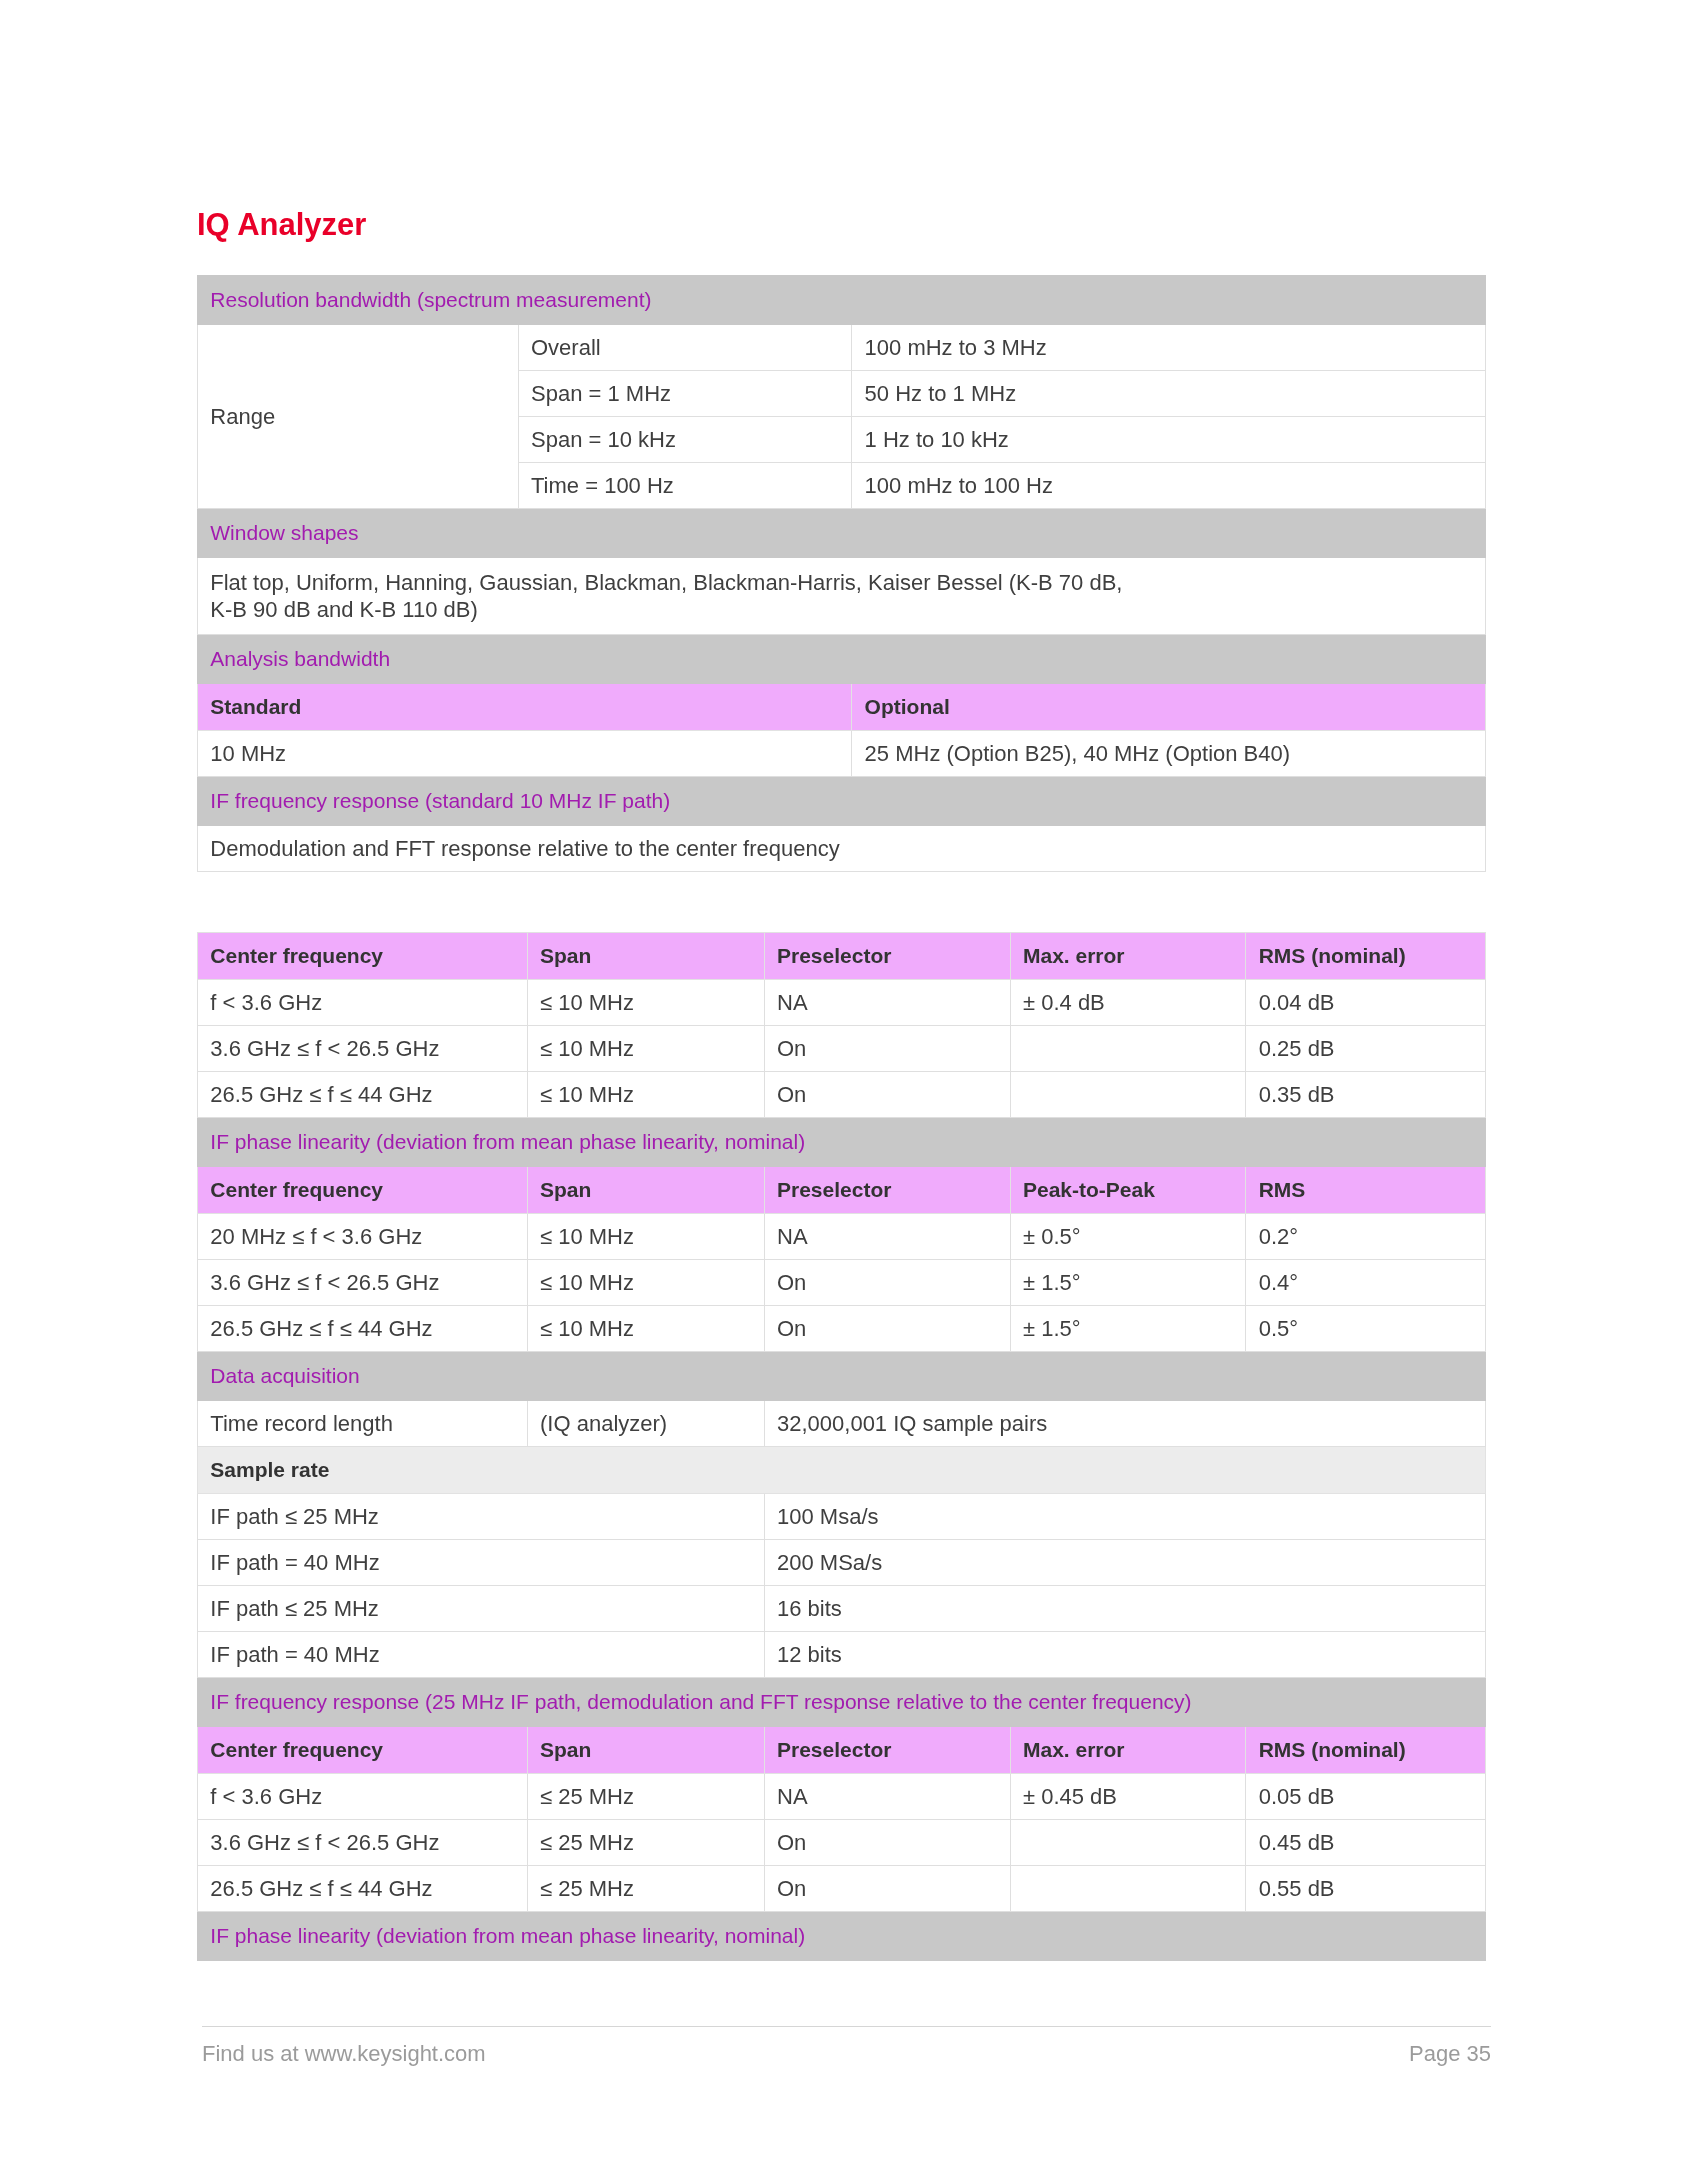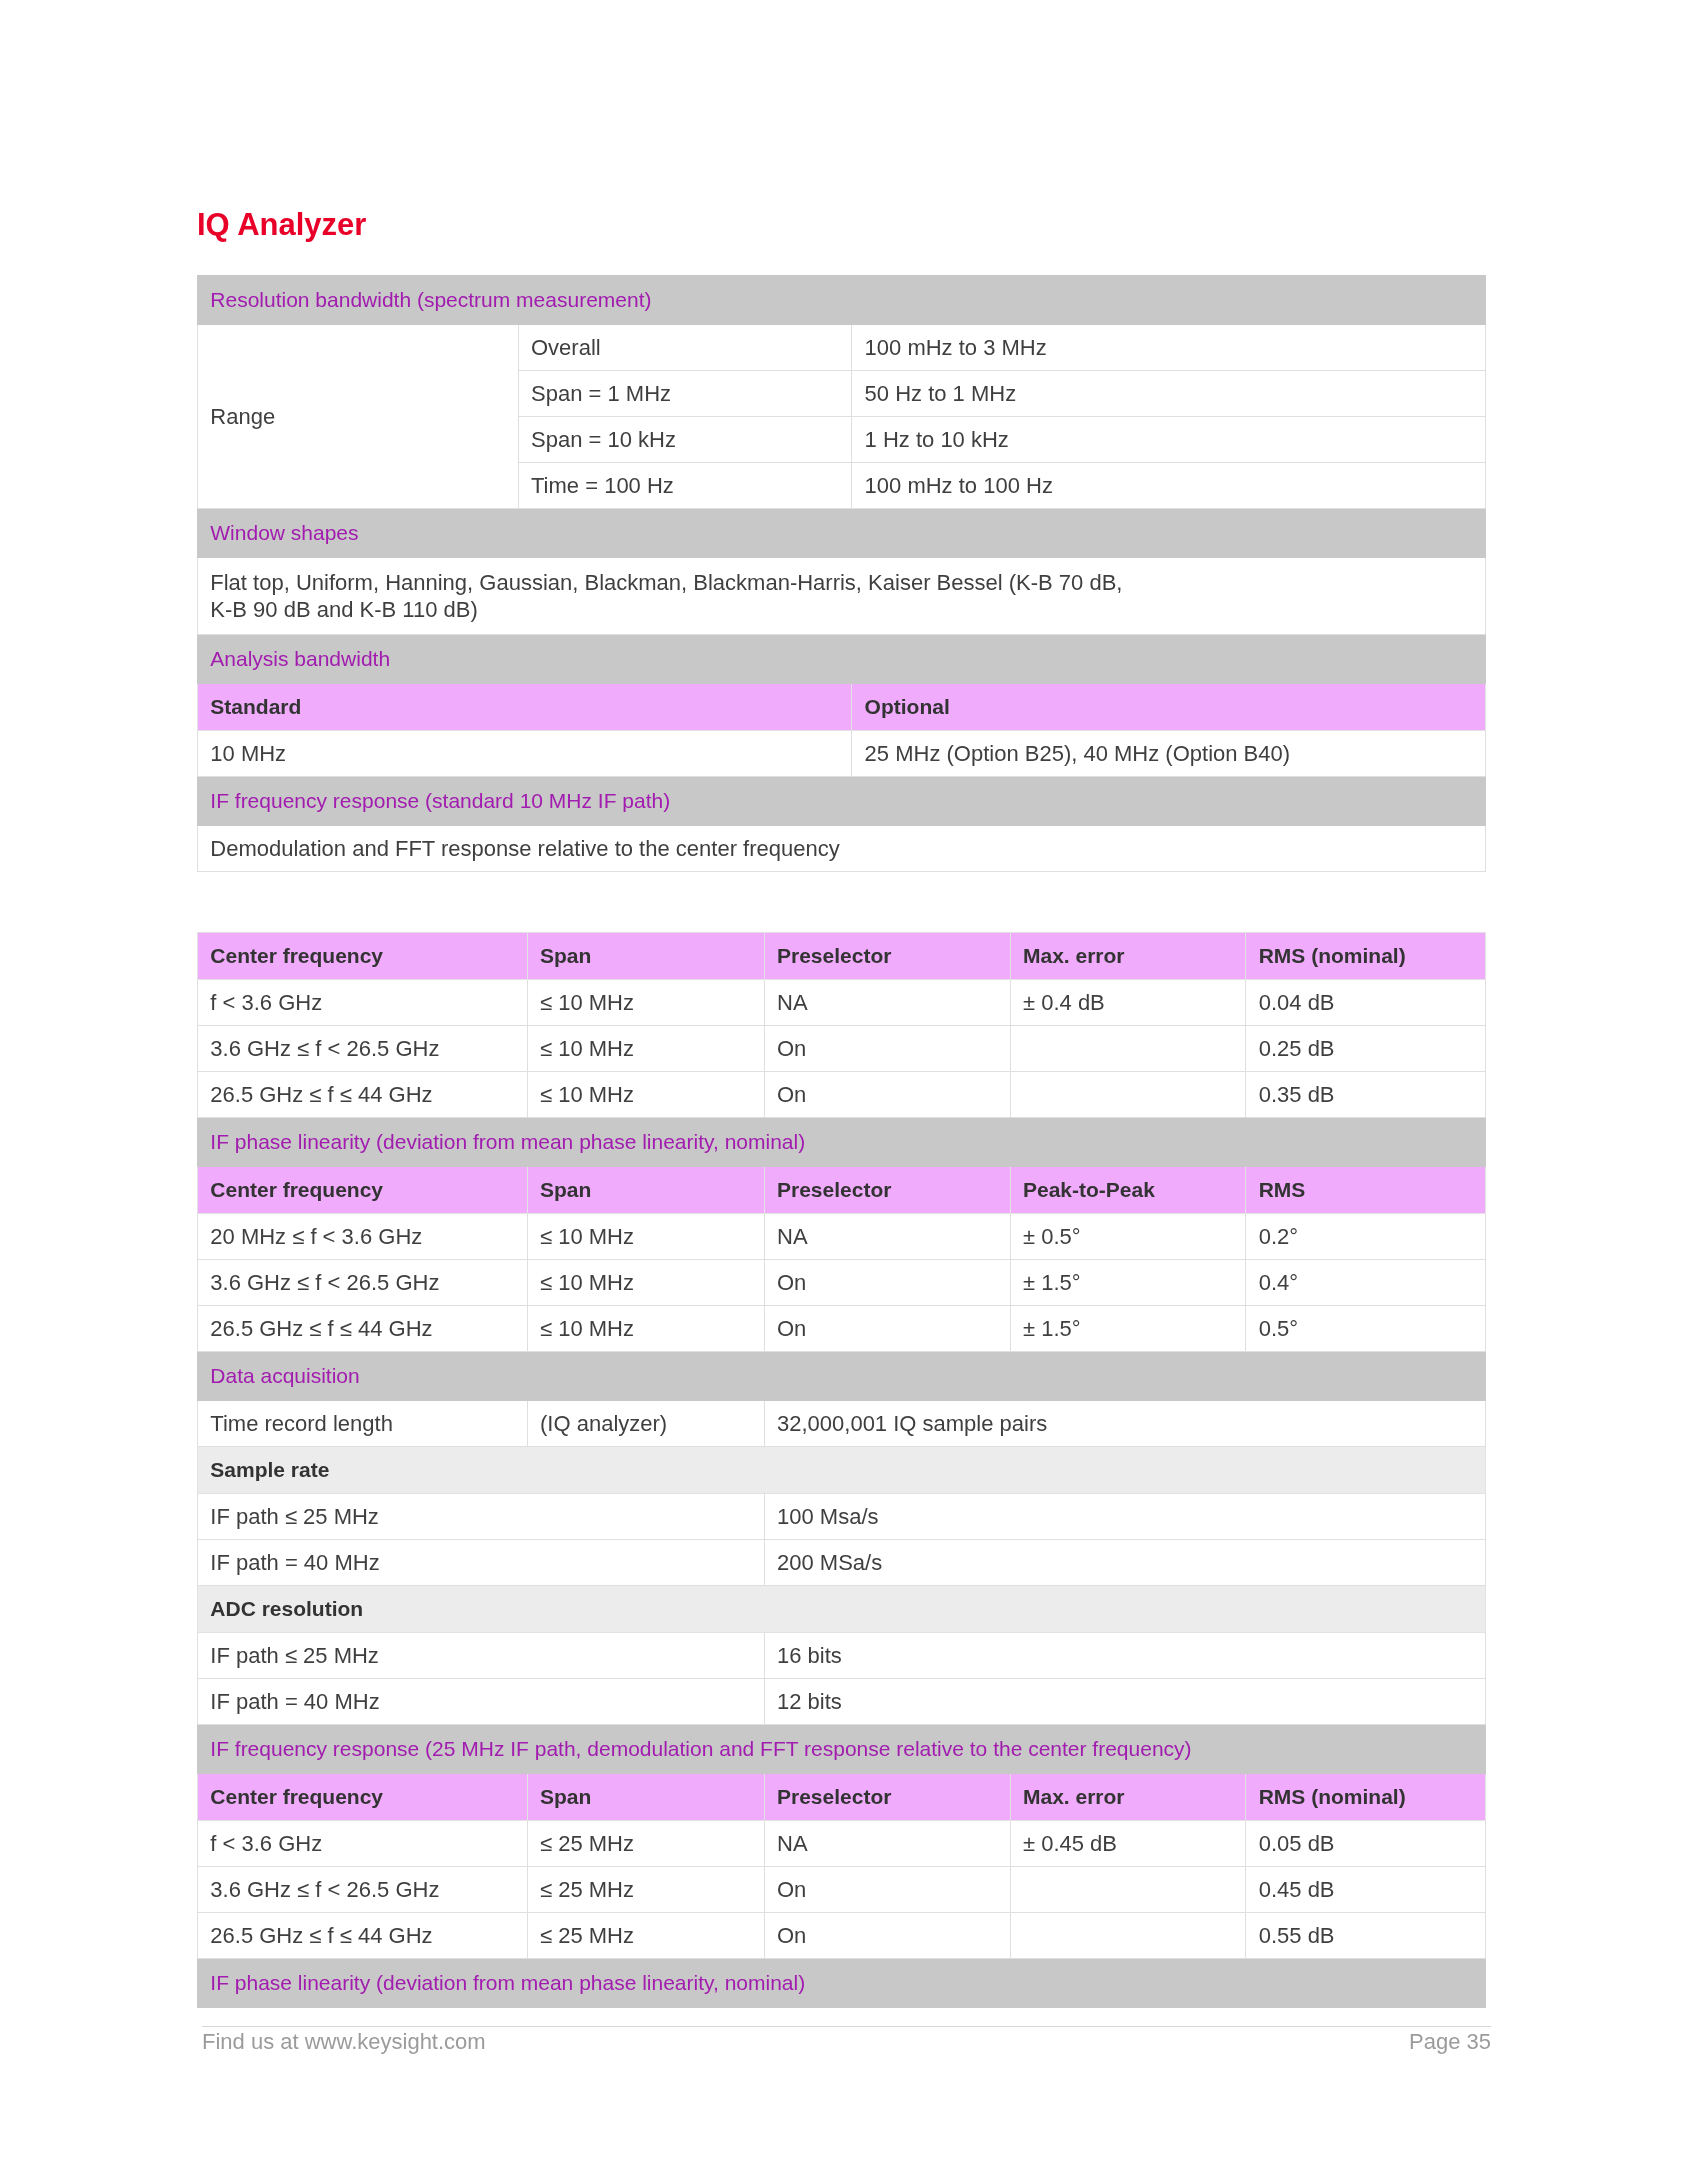--- a/index.html
+++ b/index.html
@@ -38,21 +38,21 @@
   }
   td.cell {
     background:#ffffff; height:46px; border:0.9px solid #dfdfdf;
     font-weight:normal;
   }
   td.multiline { height:77px; }
   table.spec.second { margin-top:60px; }
 
   .footer {
     position:absolute; left:202px; top:2026px; width:1289px;
-    border-top:1.8px solid #d6d6d6; padding-top:2px;
+    border-top:1.8px solid #d6d6d6; padding-top:14px;
     display:flex; justify-content:space-between;
     font-size:22px; color:#9b9b9b;
   }
 </style>
 </head>
 <body>
 
 <div class="page">
   <div class="content">
 
@@ -199,23 +199,20 @@
         <tr>
           <td class="cell" colspan="2">IF path ≤ 25 MHz</td>
           <td class="cell" colspan="3">100 Msa/s</td>
         </tr>
         <tr>
           <td class="cell" colspan="2">IF path = 40 MHz</td>
           <td class="cell" colspan="3">200 MSa/s</td>
         </tr>
 
         <tr>
-          <th class="subsec" colspan="5">ADC resolution</th>
-        </tr>
-        <tr>
           <td class="cell" colspan="2">IF path ≤ 25 MHz</td>
           <td class="cell" colspan="3">16 bits</td>
         </tr>
         <tr>
           <td class="cell" colspan="2">IF path = 40 MHz</td>
           <td class="cell" colspan="3">12 bits</td>
         </tr>
 
         <tr>
           <th class="sec" colspan="5">IF frequency response (25 MHz IF path, demodulation and FFT response relative to the center frequency)</th>

